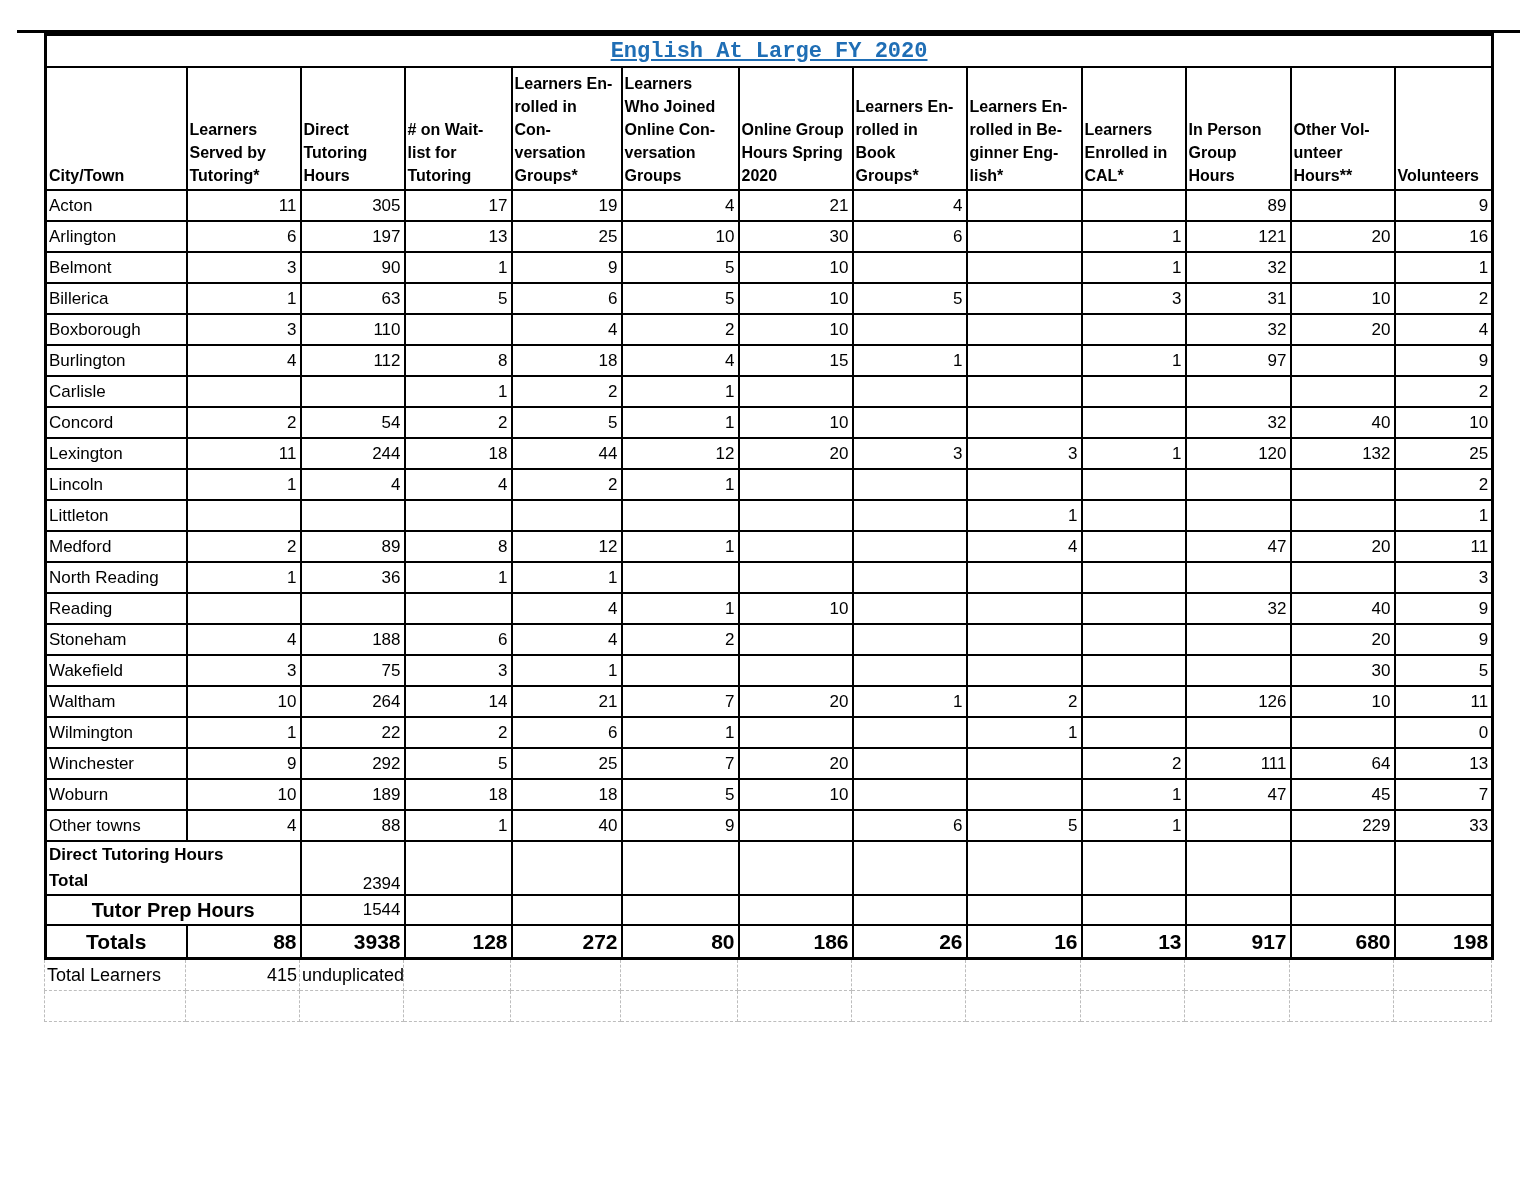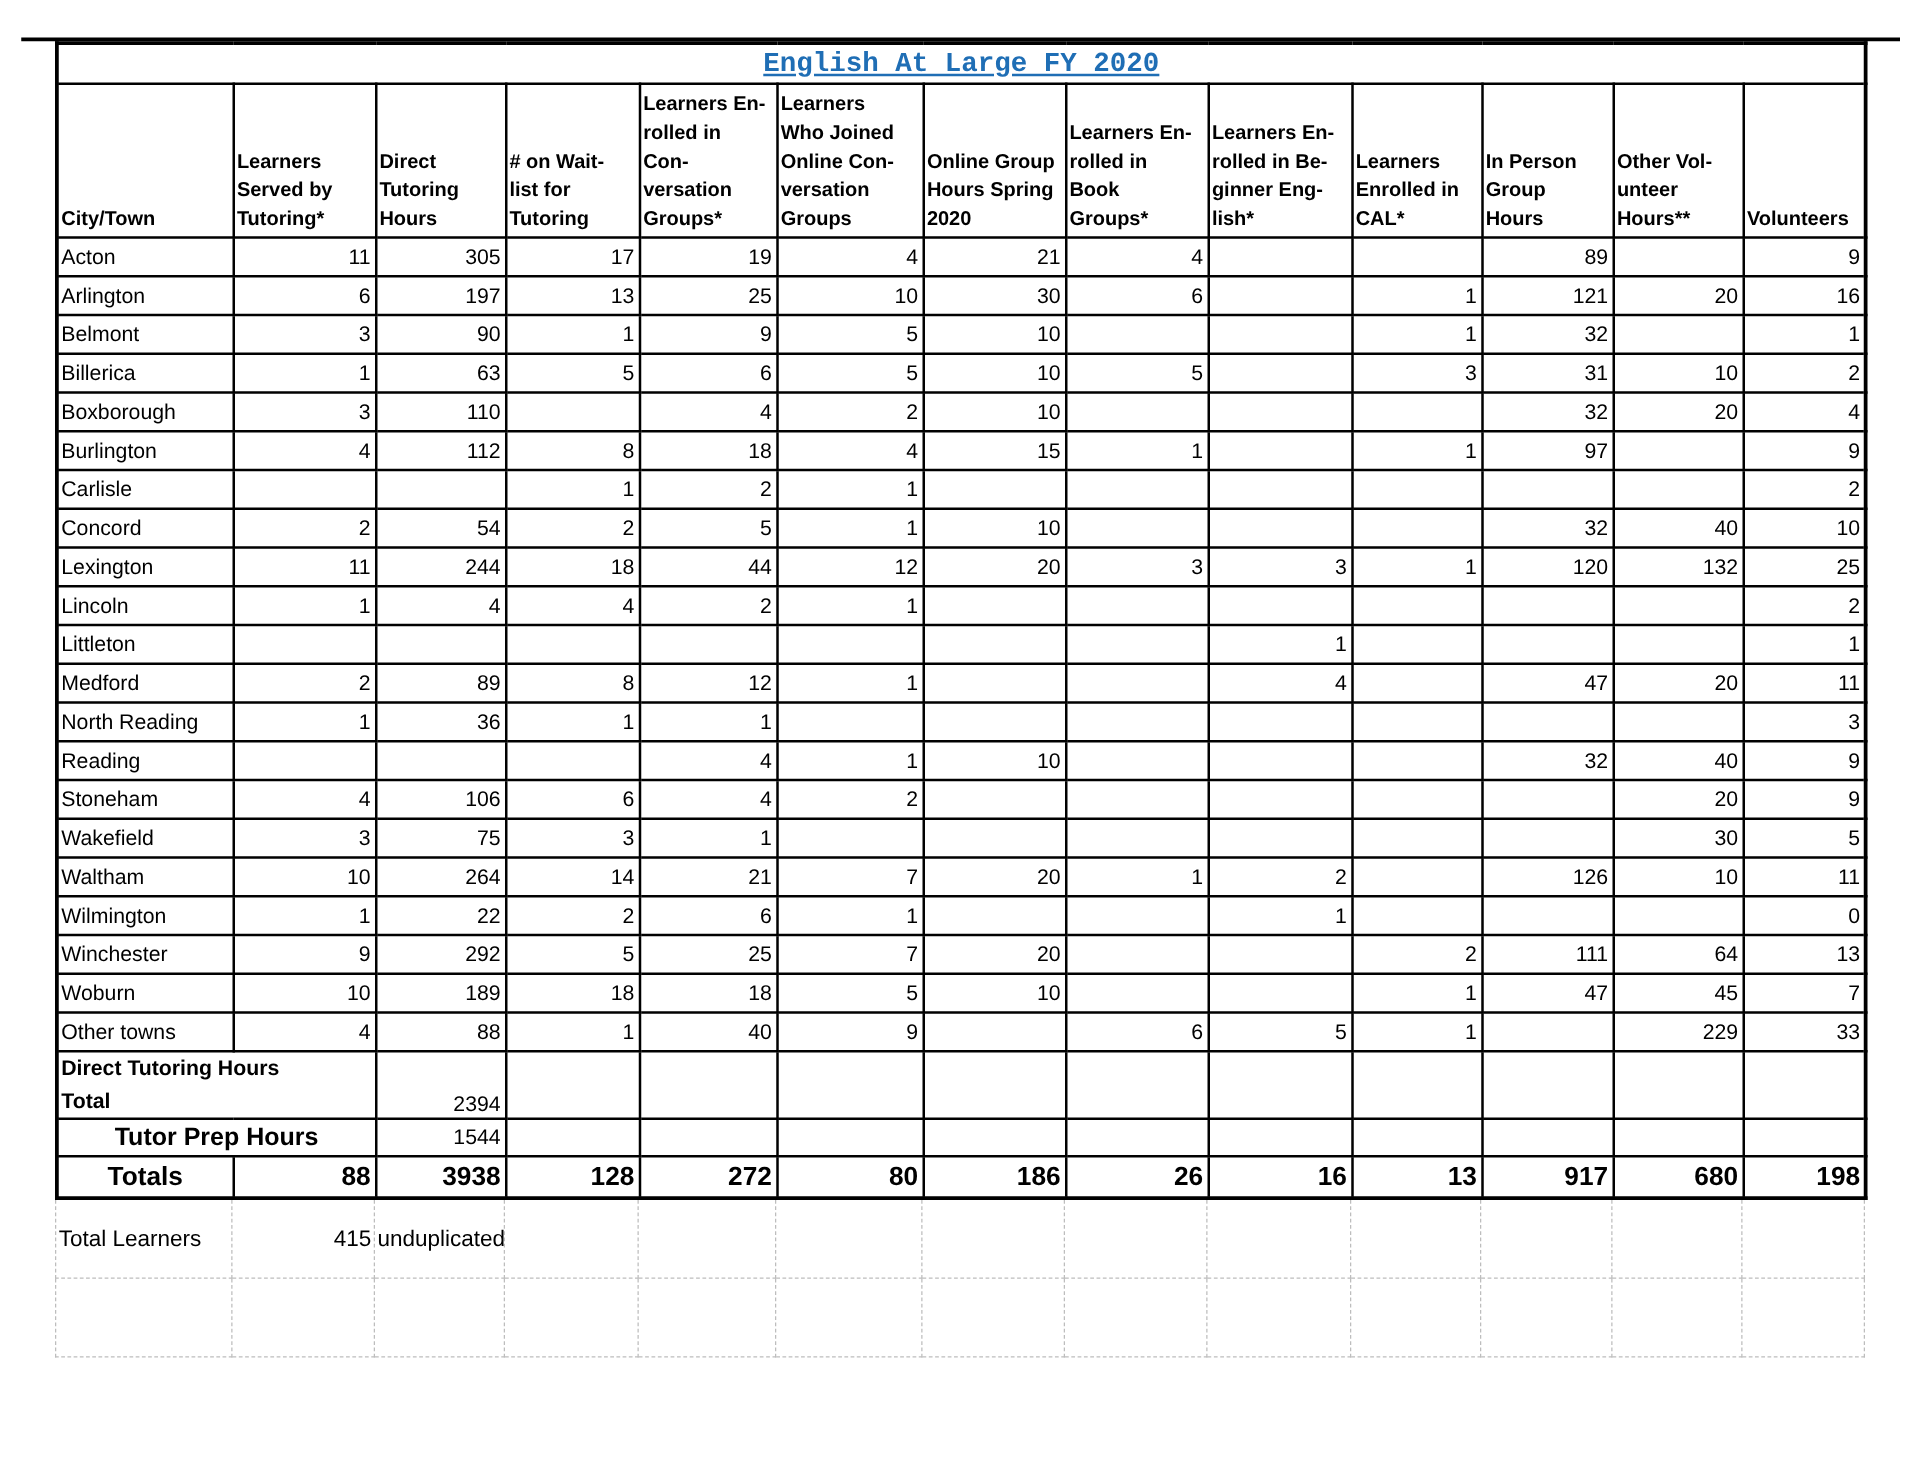--- a/index.html
+++ b/index.html
@@ -23,21 +23,21 @@
   td.num{text-align:right;font-size:17px;height:29px;padding:0 3px;}
   tr.dth td{vertical-align:bottom;height:52px;}
   td.dth-label{font-weight:bold;font-size:17px;white-space:pre-line;line-height:26px;padding:0 2px;}
   tr.prep td{height:26px;}
   td.prep-label{font-weight:bold;font-size:20px;text-align:center;}
   tr.totals td{font-weight:bold;font-size:21px;height:31px;}
   td.totals-label{text-align:center;font-size:21px;padding:0 2px;}
   table.ghost{border-collapse:collapse;table-layout:fixed;width:1447px;}
   table.ghost td{
     border:1px dashed #bdbdbd;border-top:none;height:30px;overflow:visible;
-    font-size:18px;padding:16px 2px;white-space:nowrap;
+    font-size:18px;padding:0 2px;white-space:nowrap;
   }
   td.foot-label{text-align:left;}
   td.foot-num{text-align:right;padding:0 0 0 2px;}
   td.foot-note{text-align:right;}
 </style>
 </head>
 <body>
 
 <div class="pagebreak-line"></div>
 
@@ -310,21 +310,21 @@
           <td class="num"></td>
           <td class="num"></td>
           <td class="num"></td>
           <td class="num">32</td>
           <td class="num">40</td>
           <td class="num">9</td>
         </tr>
         <tr>
           <td class="city">Stoneham</td>
           <td class="num">4</td>
-          <td class="num">106</td>
+          <td class="num">188</td>
           <td class="num">6</td>
           <td class="num">4</td>
           <td class="num">2</td>
           <td class="num"></td>
           <td class="num"></td>
           <td class="num"></td>
           <td class="num"></td>
           <td class="num"></td>
           <td class="num">20</td>
           <td class="num">9</td>

